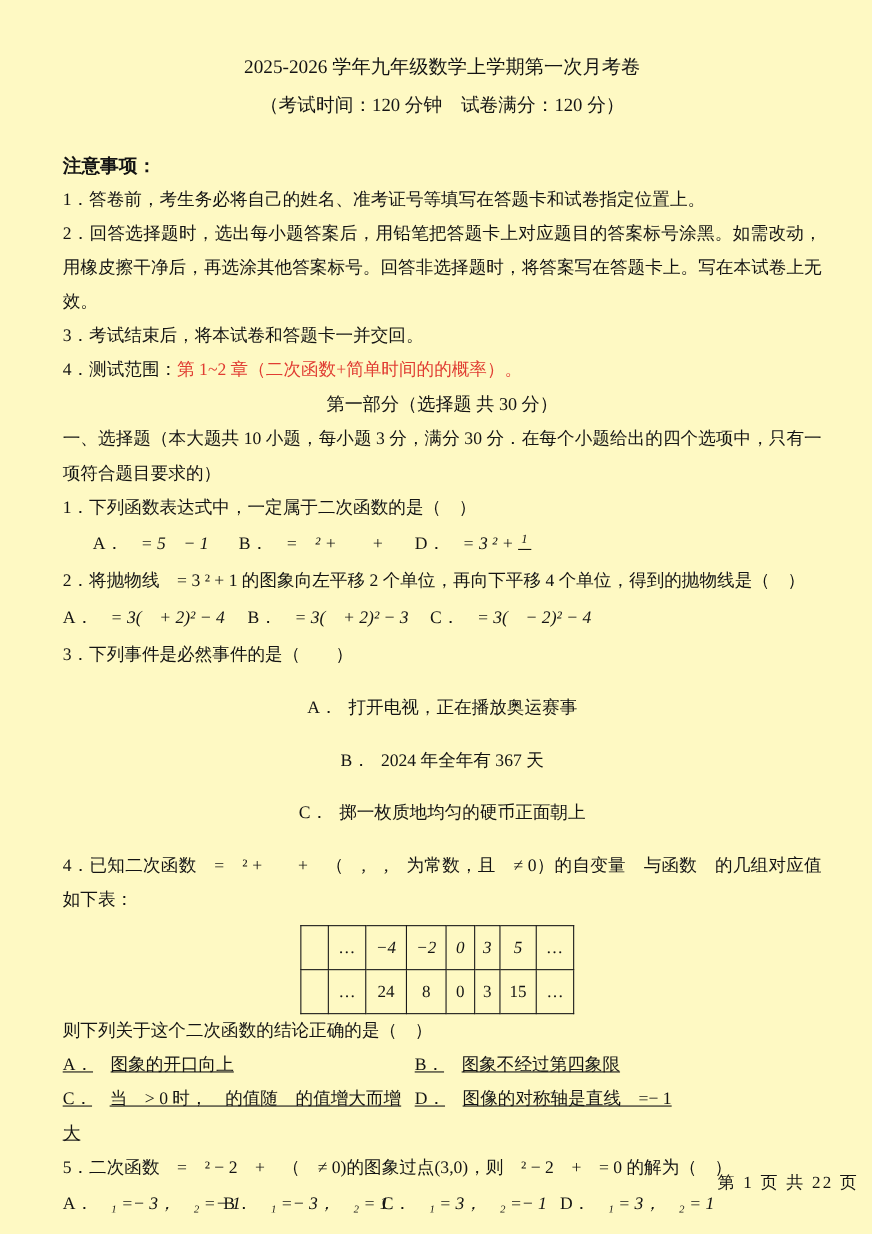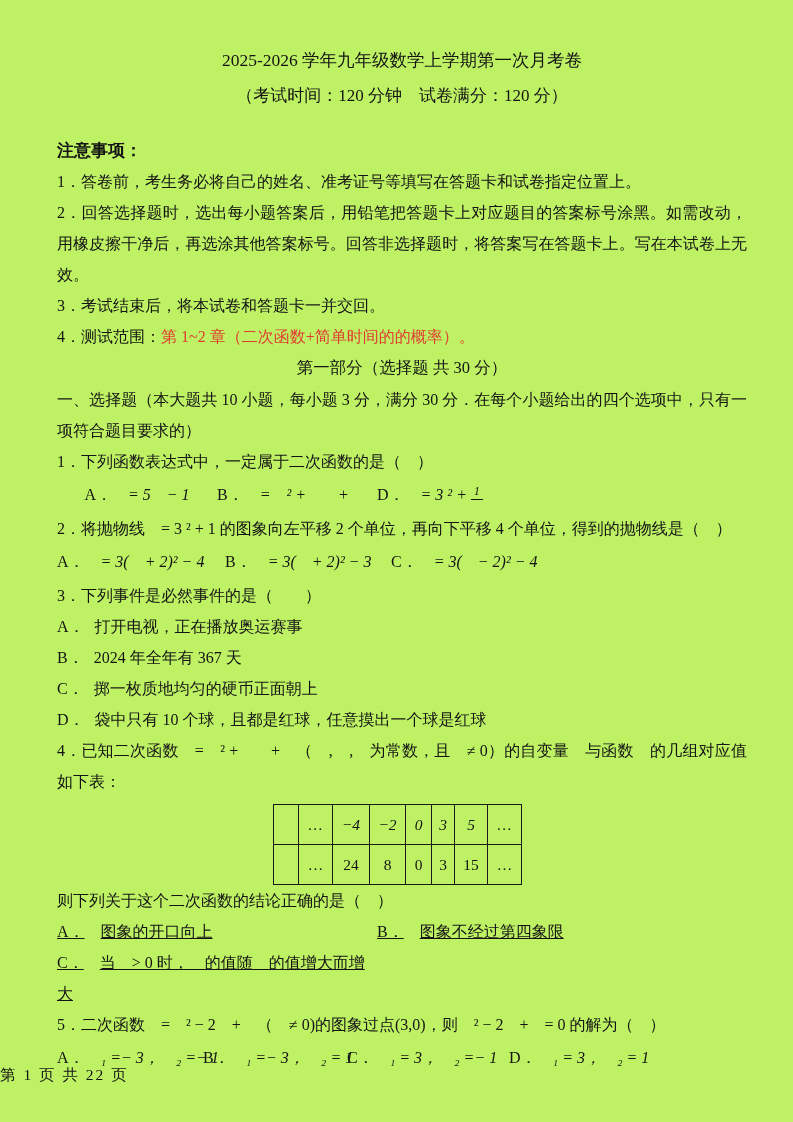--- a/index.html
+++ b/index.html
@@ -3,21 +3,21 @@
 <meta charset="utf-8">
 <style>
   :root { --red: #e03c32; --ink: #141414; }
   * { box-sizing: border-box; }
   html, body { margin: 0; padding: 0; background: #fff; }
   .page {
     position: relative;
     width: 793px;
     height: 1122px;
     margin: 0 auto;
-    background: #bef264;
+    background: #fef9c3;
     color: var(--ink);
     font-family: "Liberation Serif", "DejaVu Serif", serif;
     font-size: 16px;
     padding: 48px 46px 0 57px;
     overflow: hidden;
   }
   .center { text-align: center; }
   .title   { font-size: 17.5px; line-height: 24px; margin: 0 0 12px 0; font-weight: normal; }
   .subtitle{ font-size: 17px;   line-height: 24px; margin: 0 0 28px 0; font-weight: normal; }
   .notice-heading { font-weight: bold; font-size: 17px; line-height: 30px; margin: 0; }
@@ -27,21 +27,21 @@
   .part-heading { line-height: 32px; margin: 0; font-weight: normal; font-size: 16.5px; }
   .intro { line-height: 31px; }
   .q { line-height: 31px; }
   .math { font-style: italic; }
   .opt-row { display: flex; align-items: baseline; line-height: 36px; }
   .opt-cell { white-space: nowrap; }
   .opt-label { font-style: normal; margin-right: 16px; }
   .q1-a { width: 160px; text-align: center; } .q1-b { width: 160px; } .q1-c { width: 160px; }
   .q2-a { width: 168px; } .q2-b { width: 166px; } .q2-c { width: 168px; }
   .q5-a { width: 146px; } .q5-b { width: 144px; } .q5-c { width: 162px; }
-  .list-opt { line-height: 31px; margin: 0; }
+  .list-opt { line-height: 31px; margin: 17px; text-align: center; }
   .list-opt .opt-label { margin-right: 10px; }
   .frac {
     display: inline-block; vertical-align: 5px; text-align: center;
     font-size: 11.5px; line-height: 1; margin-left: 4px; font-style: italic;
   }
   .frac-num { display: block; border-bottom: 1.2px solid var(--ink); padding: 0 3px 1px 3px; }
   .frac-den { display: block; height: 8px; }
   table.values {
     border-collapse: collapse;
     margin: 7px 0 0 216px;
@@ -55,22 +55,22 @@
   }
   table.values tr.x-row td { font-style: italic; }
   table.values tr.y-row td { font-style: normal; }
   td.c1 { width: 25px; } td.c2 { width: 34px; } td.c3 { width: 37px; }
   td.c4 { width: 36px; } td.c5 { width: 26px; } td.c6 { width: 23px; }
   td.c7 { width: 33px; } td.c8 { width: 34px; }
   .conclusion { margin-top: 11px; }
   .grid2 { display: flex; line-height: 31px; text-decoration: underline; }
   .grid2 .colA { width: 320px; }
   .footer {
-    position: absolute; left: 0; right: 0; top: 1065px;
-    text-align: left; font-size: 15.5px; letter-spacing: 2px;
+    position: absolute; left: 0; right: 12px; top: 1065px;
+    text-align: right; font-size: 15.5px; letter-spacing: 2px;
   }
   .mt2 { margin-top: 2px; }
 </style>
 </head>
 <body>
 
 <div class="page">
 
   <h1 class="title center">2025-2026 学年九年级数学上学期第一次月考卷</h1>
   <div class="subtitle center">（考试时间：120 分钟　试卷满分：120 分）</div>
@@ -95,21 +95,20 @@
   <div class="opt-row">
     <span class="opt-cell q2-a"><span class="opt-label">A．</span><span class="math">= 3(　+ 2)² − 4</span></span>
     <span class="opt-cell q2-b"><span class="opt-label">B．</span><span class="math">= 3(　+ 2)² − 3</span></span>
     <span class="opt-cell q2-c"><span class="opt-label">C．</span><span class="math">= 3(　− 2)² − 4</span></span>
   </div>
 
   <p class="line q">3．下列事件是必然事件的是（　　）</p>
   <p class="list-opt"><span class="opt-label">A．</span><span>打开电视，正在播放奥运赛事</span></p>
   <p class="list-opt"><span class="opt-label">B．</span><span>2024 年全年有 367 天</span></p>
   <p class="list-opt"><span class="opt-label">C．</span><span>掷一枚质地均匀的硬币正面朝上</span></p>
-  <p class="list-opt"><span class="opt-label">D．</span><span>袋中只有 10 个球，且都是红球，任意摸出一个球是红球</span></p>
 
   <p class="line q mt2">4．已知二次函数　=　² +　　+　（　,　,　为常数，且　≠ 0）的自变量　与函数　的几组对应值如下表：</p>
   <table class="values">
     <tbody>
         <tr class="x-row">
       <td class="c1"></td>
       <td class="c2">…</td>
       <td class="c3">−4</td>
       <td class="c4">−2</td>
       <td class="c5">0</td>
@@ -129,20 +128,21 @@
     </tr>
   </tbody>
     </table>
   <p class="line q conclusion">则下列关于这个二次函数的结论正确的是（　）</p>
   <div class="grid2">
     <span class="colA"><span class="opt-label">A．</span><span>图象的开口向上</span></span>
     <span><span class="opt-label">B．</span><span>图象不经过第四象限</span></span>
   </div>
   <div class="grid2">
     <span class="colA"><span class="opt-label">C．</span><span>当　&gt; 0 时，　的值随　的值增大而增大</span></span>
+    <span><span class="opt-label">D．</span><span>图像的对称轴是直线　=− 1</span></span>
   </div>
 
   <p class="line q">5．二次函数　=　² − 2　+　（　≠ 0)的图象过点(3,0)，则　² − 2　+　= 0 的解为（　）</p>
   <div class="opt-row">
     <span class="opt-cell q5-a"><span class="opt-label">A．</span><span class="math">₁ =− 3，　₂ =− 1</span></span>
     <span class="opt-cell q5-b"><span class="opt-label">B．</span><span class="math">₁ =− 3，　₂ = 1</span></span>
     <span class="opt-cell q5-c"><span class="opt-label">C．</span><span class="math">₁ = 3，　₂ =− 1</span></span>
     <span class="opt-cell"><span class="opt-label">D．</span><span class="math">₁ = 3，　₂ = 1</span></span>
   </div>
 

